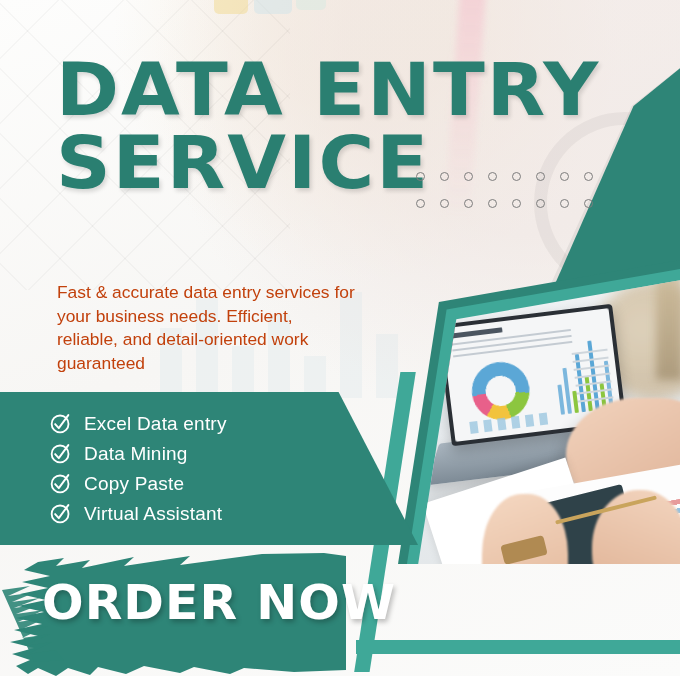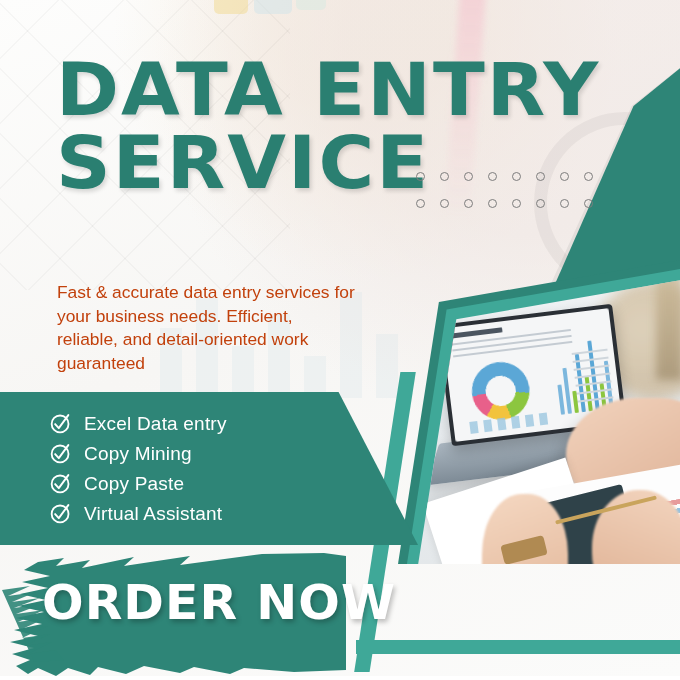--- a/index.html
+++ b/index.html
@@ -341,21 +341,21 @@
       </span>
       <span class="ftxt">Excel Data entry</span>
     </div>
     <div class="feat">
       <span class="chk">
         <svg viewBox="0 0 24 24">
             <circle cx="11" cy="13" r="9.2" fill="none" stroke="#ffffff" stroke-width="2"></circle>
             <path d="M5.6 13.2 L9.6 17.6 L20 3.4" fill="none" stroke="#ffffff" stroke-width="2.1" stroke-linecap="round" stroke-linejoin="round"></path>
           </svg>
       </span>
-      <span class="ftxt">Copy Mining</span>
+      <span class="ftxt">Data Mining</span>
     </div>
     <div class="feat">
       <span class="chk">
         <svg viewBox="0 0 24 24">
             <circle cx="11" cy="13" r="9.2" fill="none" stroke="#ffffff" stroke-width="2"></circle>
             <path d="M5.6 13.2 L9.6 17.6 L20 3.4" fill="none" stroke="#ffffff" stroke-width="2.1" stroke-linecap="round" stroke-linejoin="round"></path>
           </svg>
       </span>
       <span class="ftxt">Copy Paste</span>
     </div>

